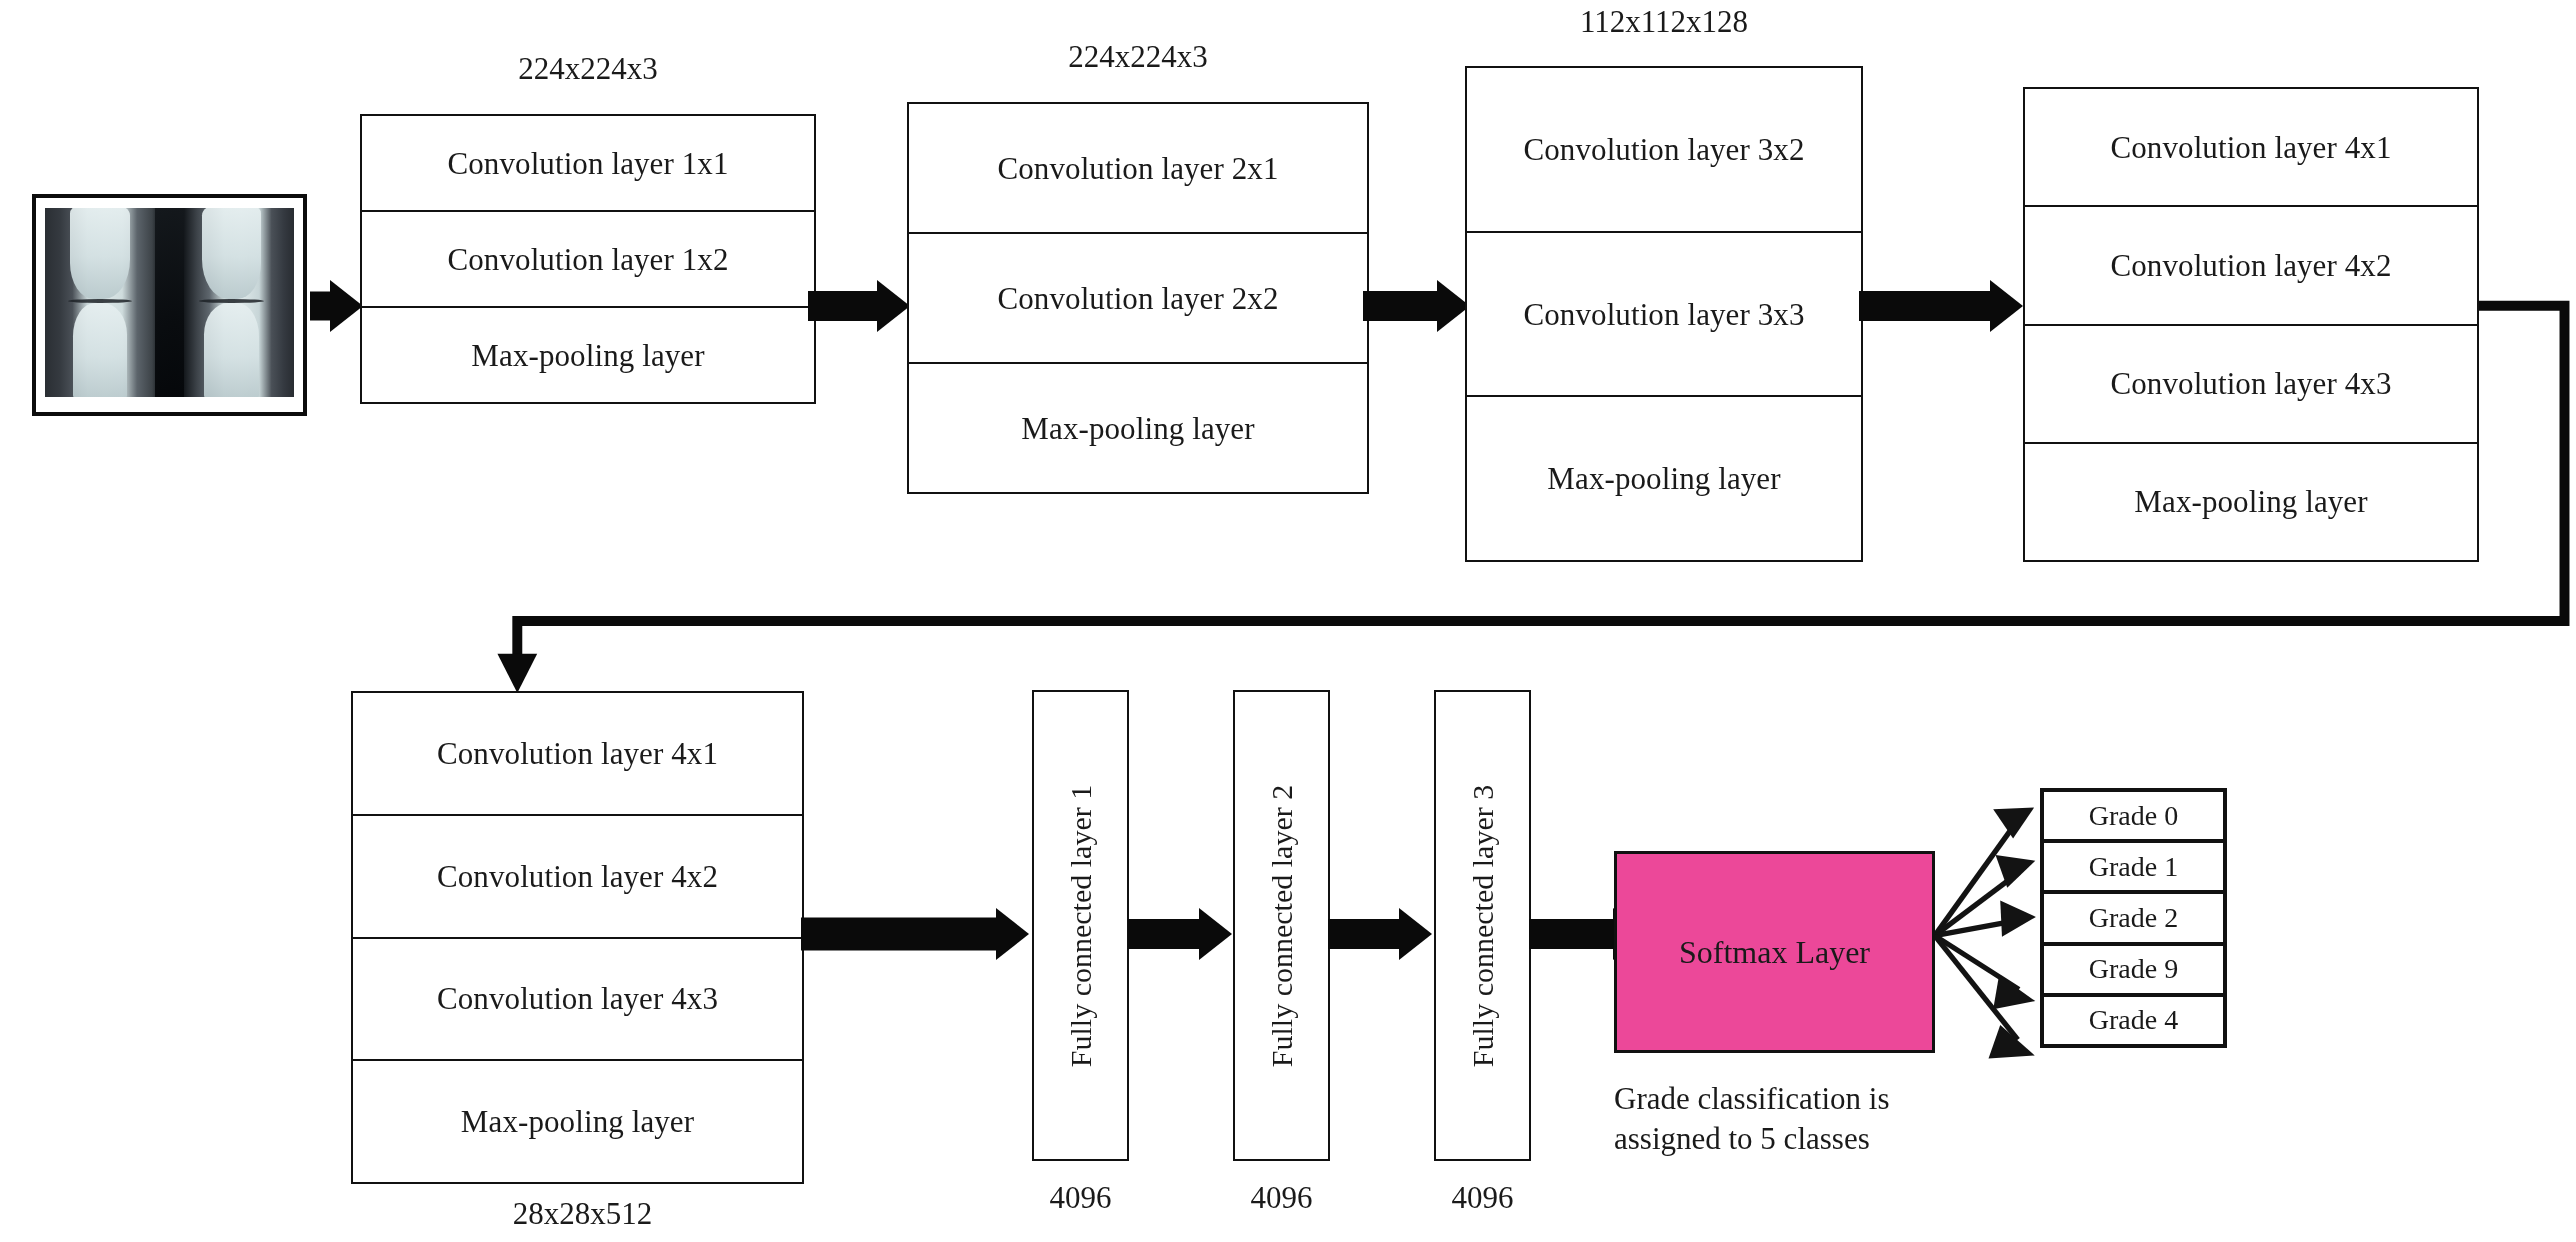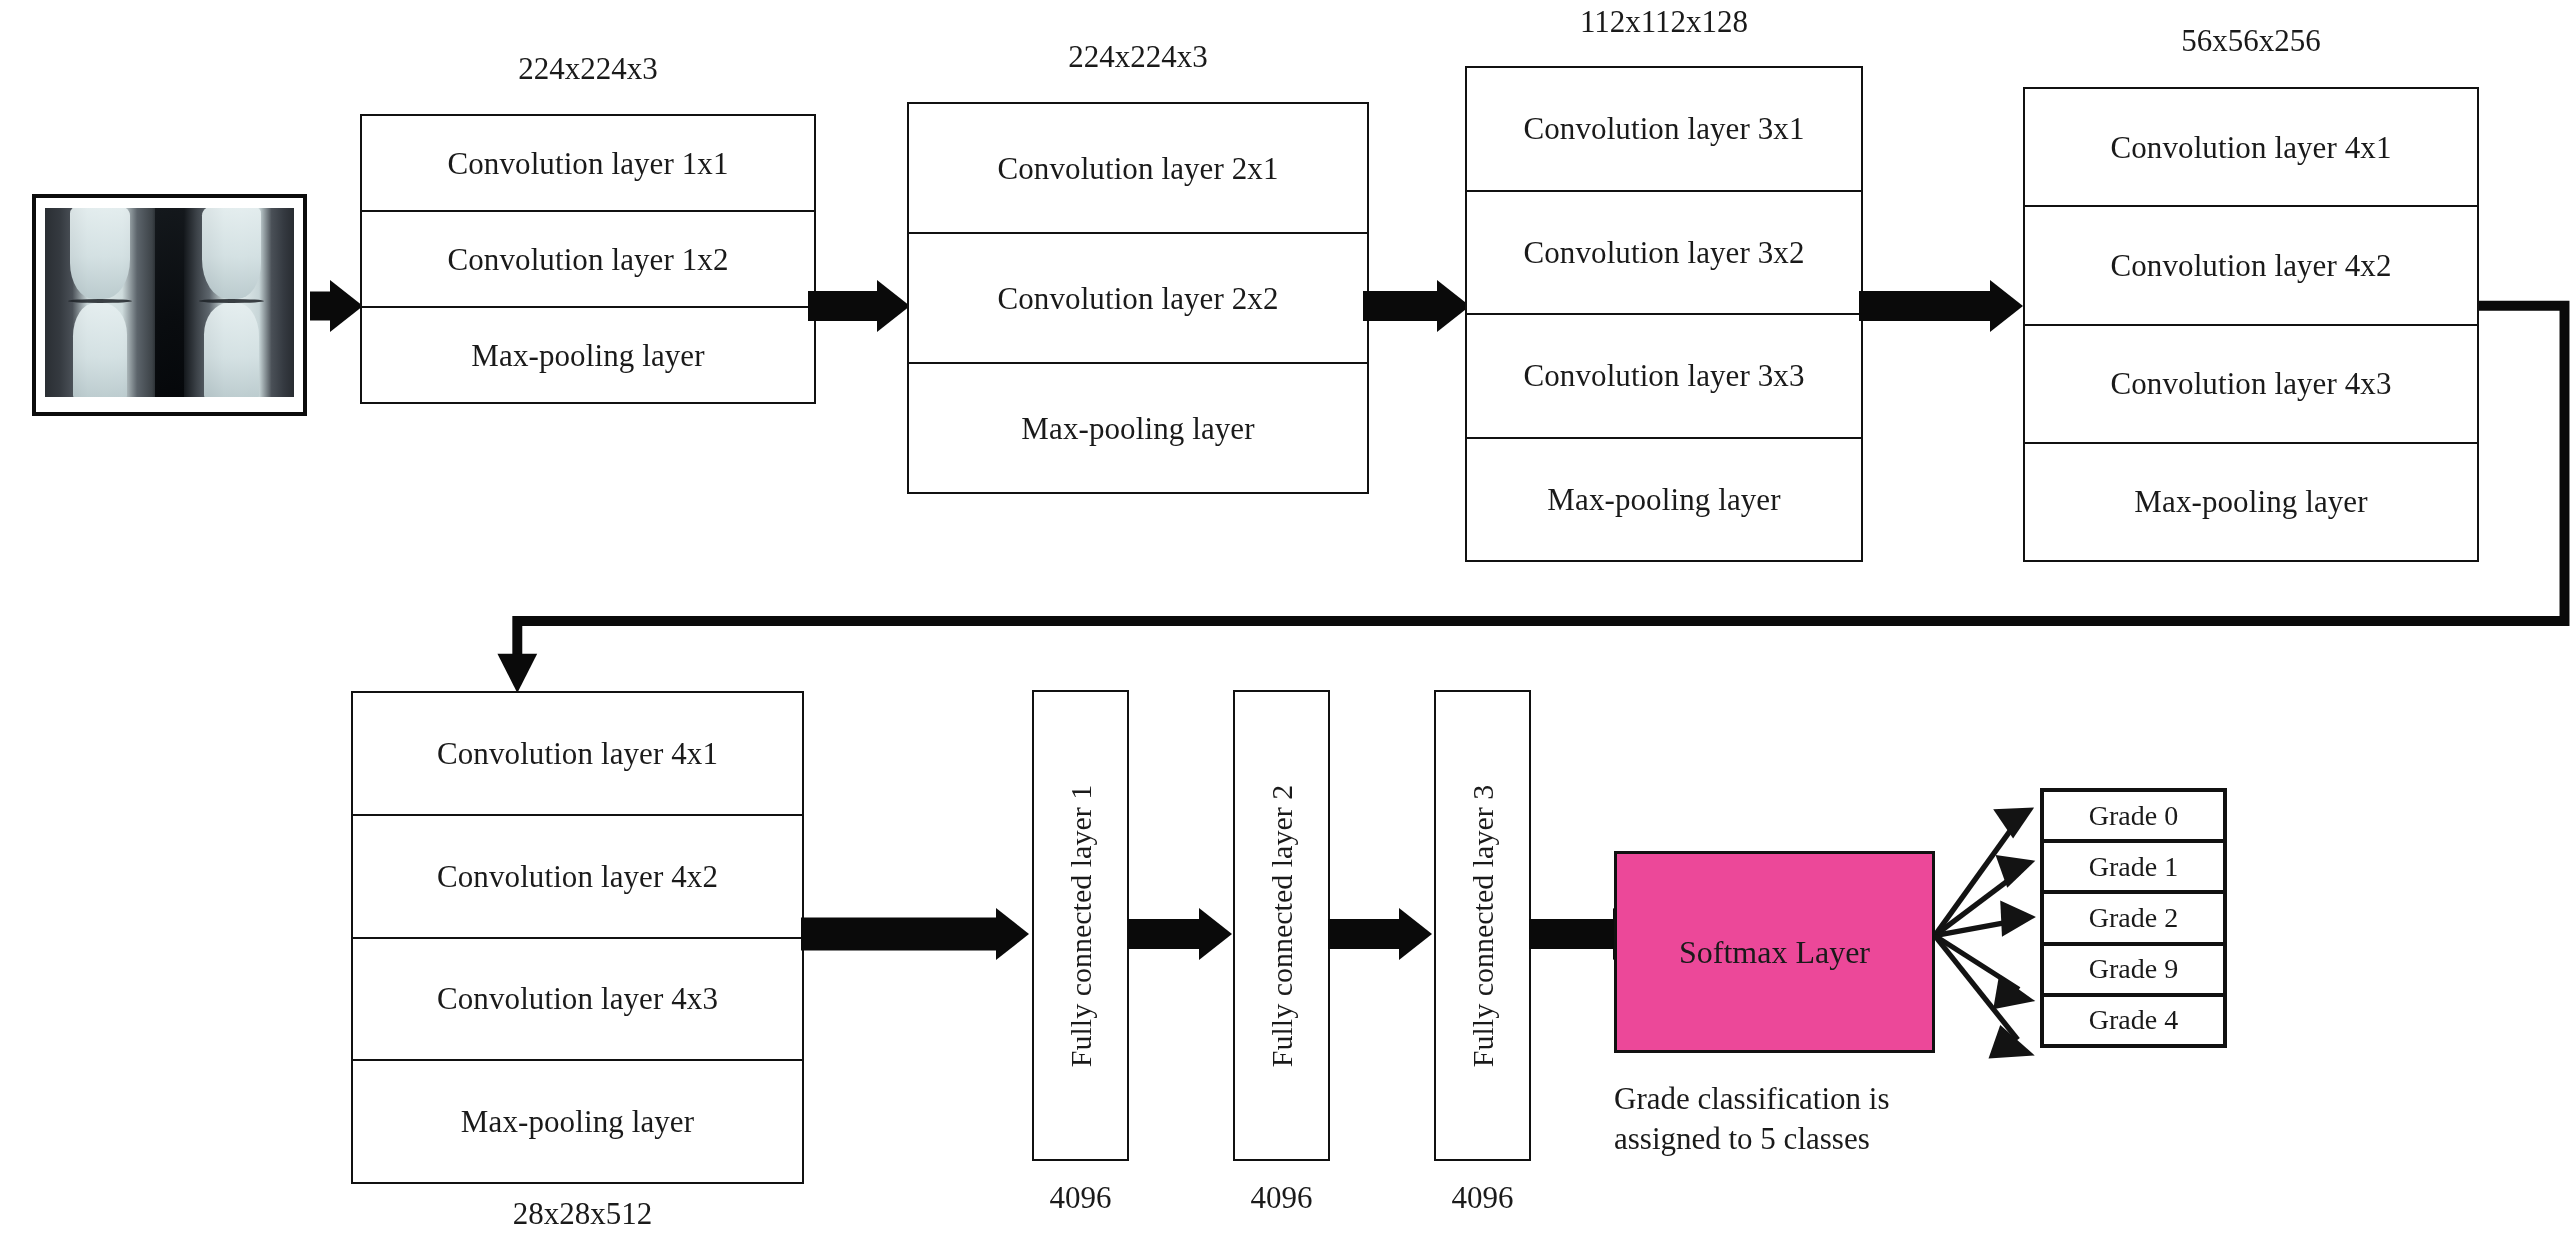--- a/index.html
+++ b/index.html
@@ -235,32 +235,30 @@
     <div class="row">Max-pooling layer</div>
   </div>
 
   <div class="arrow-h" style="left:1363px;top:306px;width:108px;">
     <div class="shaft" style="width:78px;height:30px;"></div>
     <div class="head" style="left:74px;"></div>
   </div>
 
   <div class="dim" style="left:1465px;top:5.8px;width:398px;">112x112x128</div>
   <div class="block" style="left:1465px;top:66px;width:398px;height:496px;">
-    <div class="row">Convolution layer 3x1</div>
     <div class="row">Convolution layer 3x2</div>
     <div class="row">Convolution layer 3x3</div>
     <div class="row">Max-pooling layer</div>
   </div>
 
   <div class="arrow-h" style="left:1859px;top:306px;width:170px;">
     <div class="shaft" style="width:135px;height:30px;"></div>
     <div class="head" style="left:131px;"></div>
   </div>
 
-  <div class="dim" style="left:2023px;top:24.6px;width:456px;">56x56x256</div>
   <div class="block" style="left:2023px;top:87px;width:456px;height:475px;">
     <div class="row">Convolution layer 4x1</div>
     <div class="row">Convolution layer 4x2</div>
     <div class="row">Convolution layer 4x3</div>
     <div class="row">Max-pooling layer</div>
   </div>
 
   <div class="block" style="left:351px;top:691px;width:453px;height:493px;">
     <div class="row">Convolution layer 4x1</div>
     <div class="row">Convolution layer 4x2</div>

